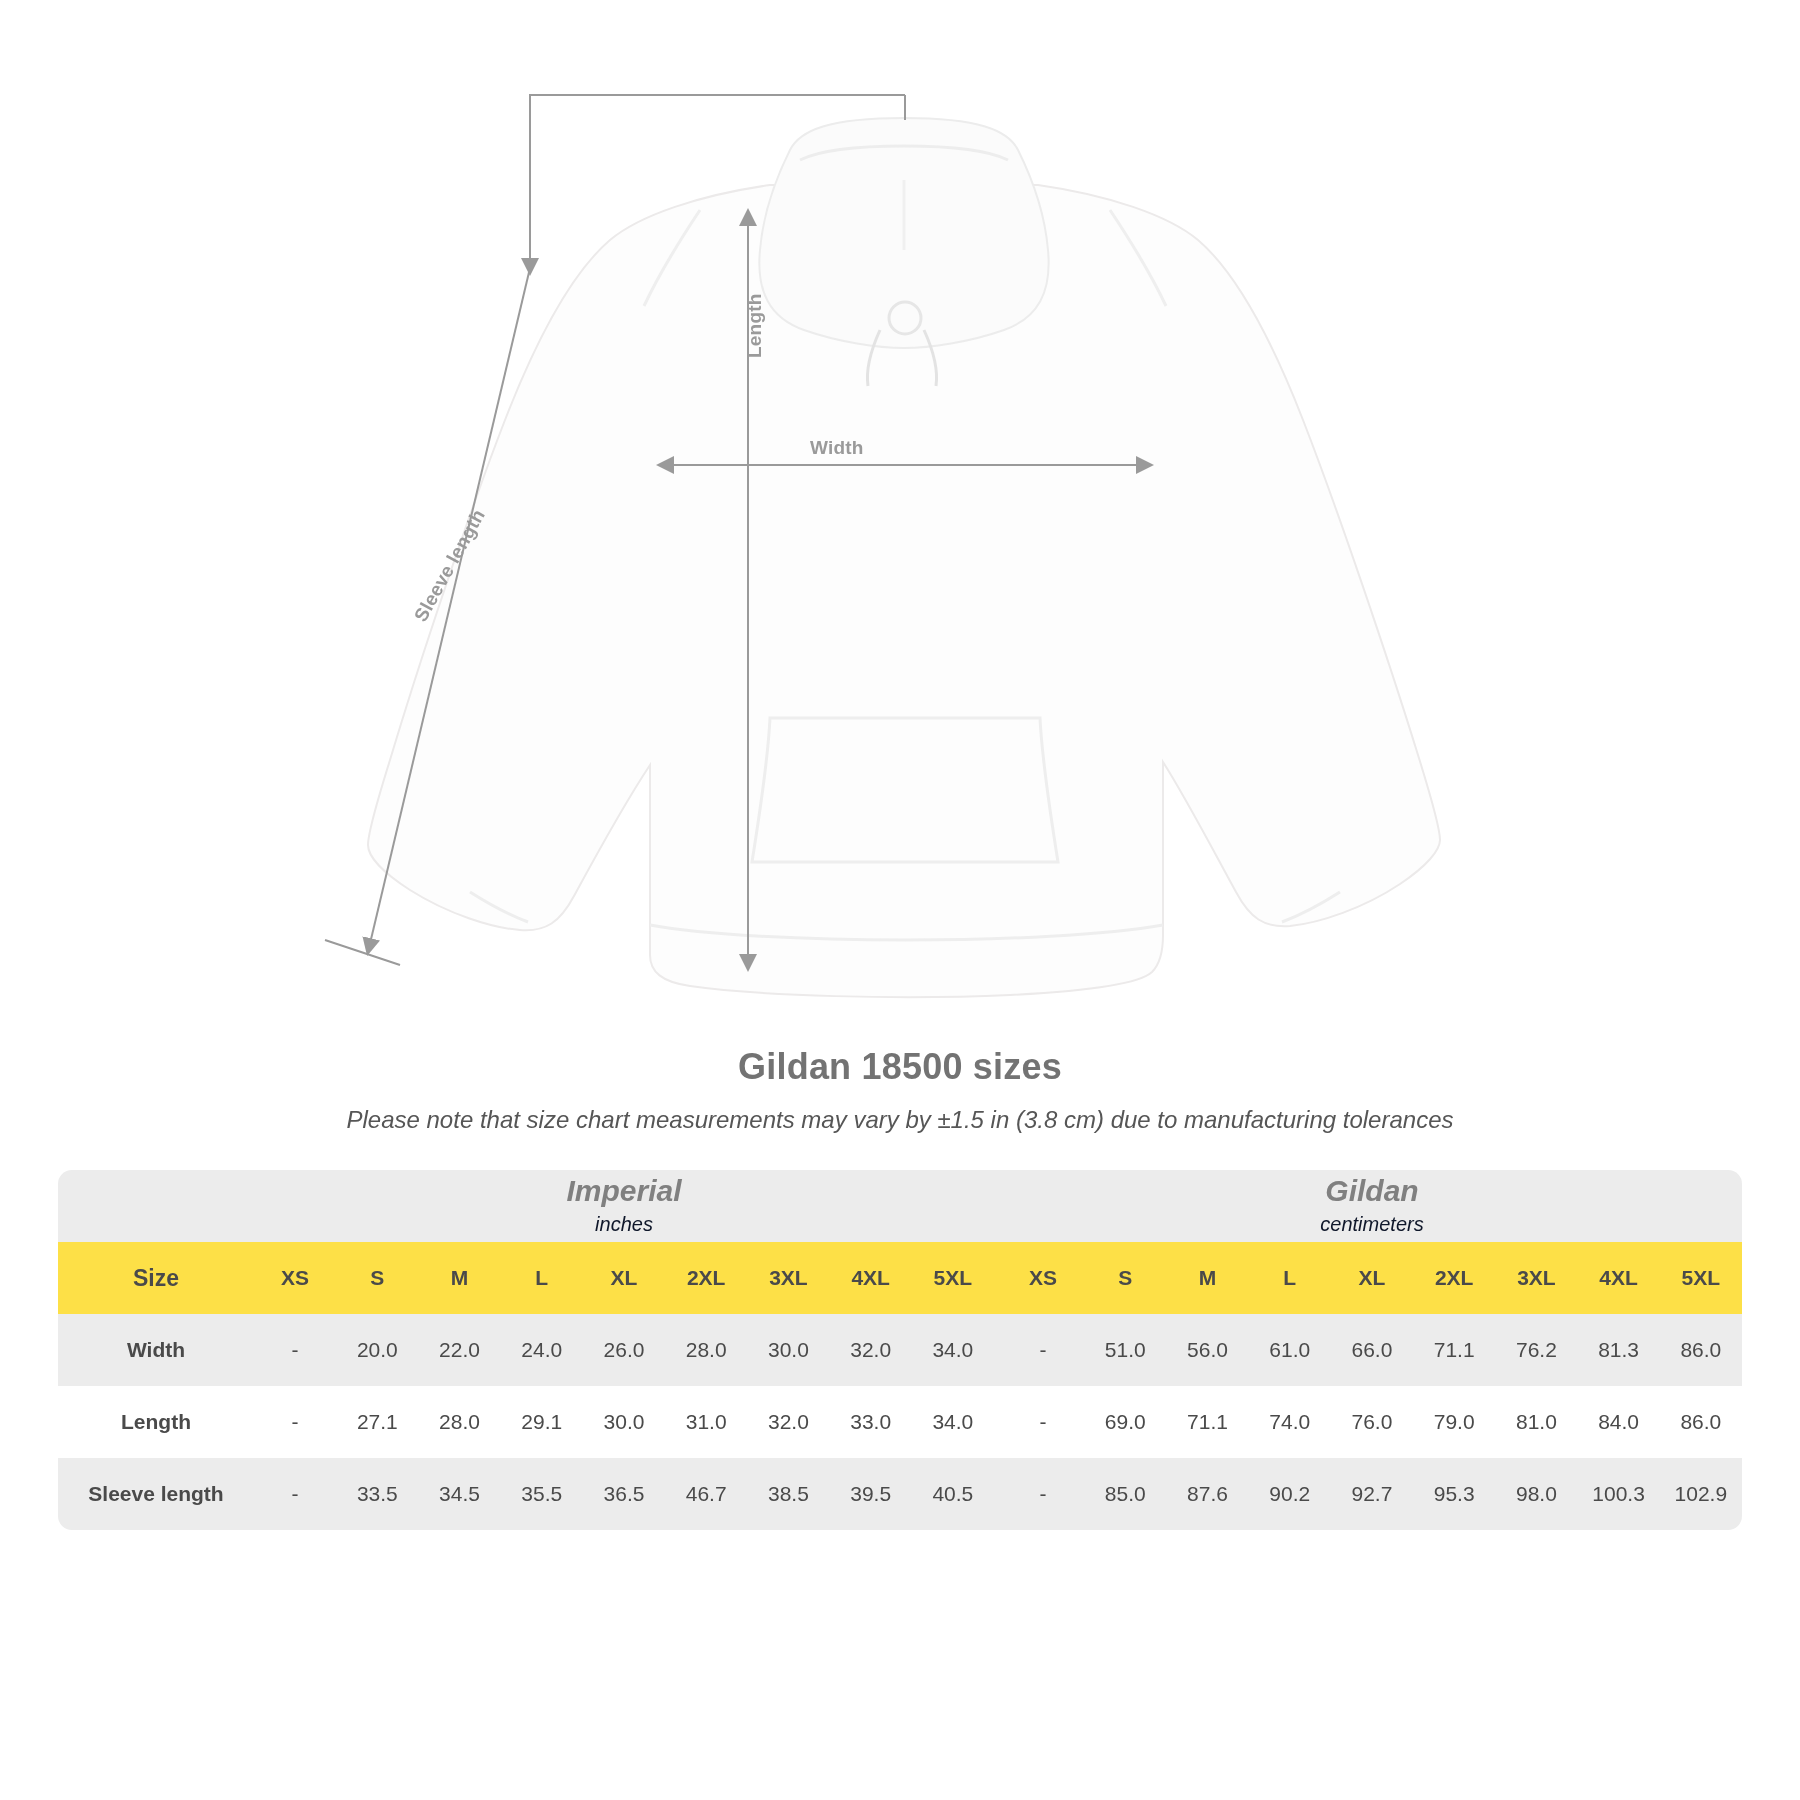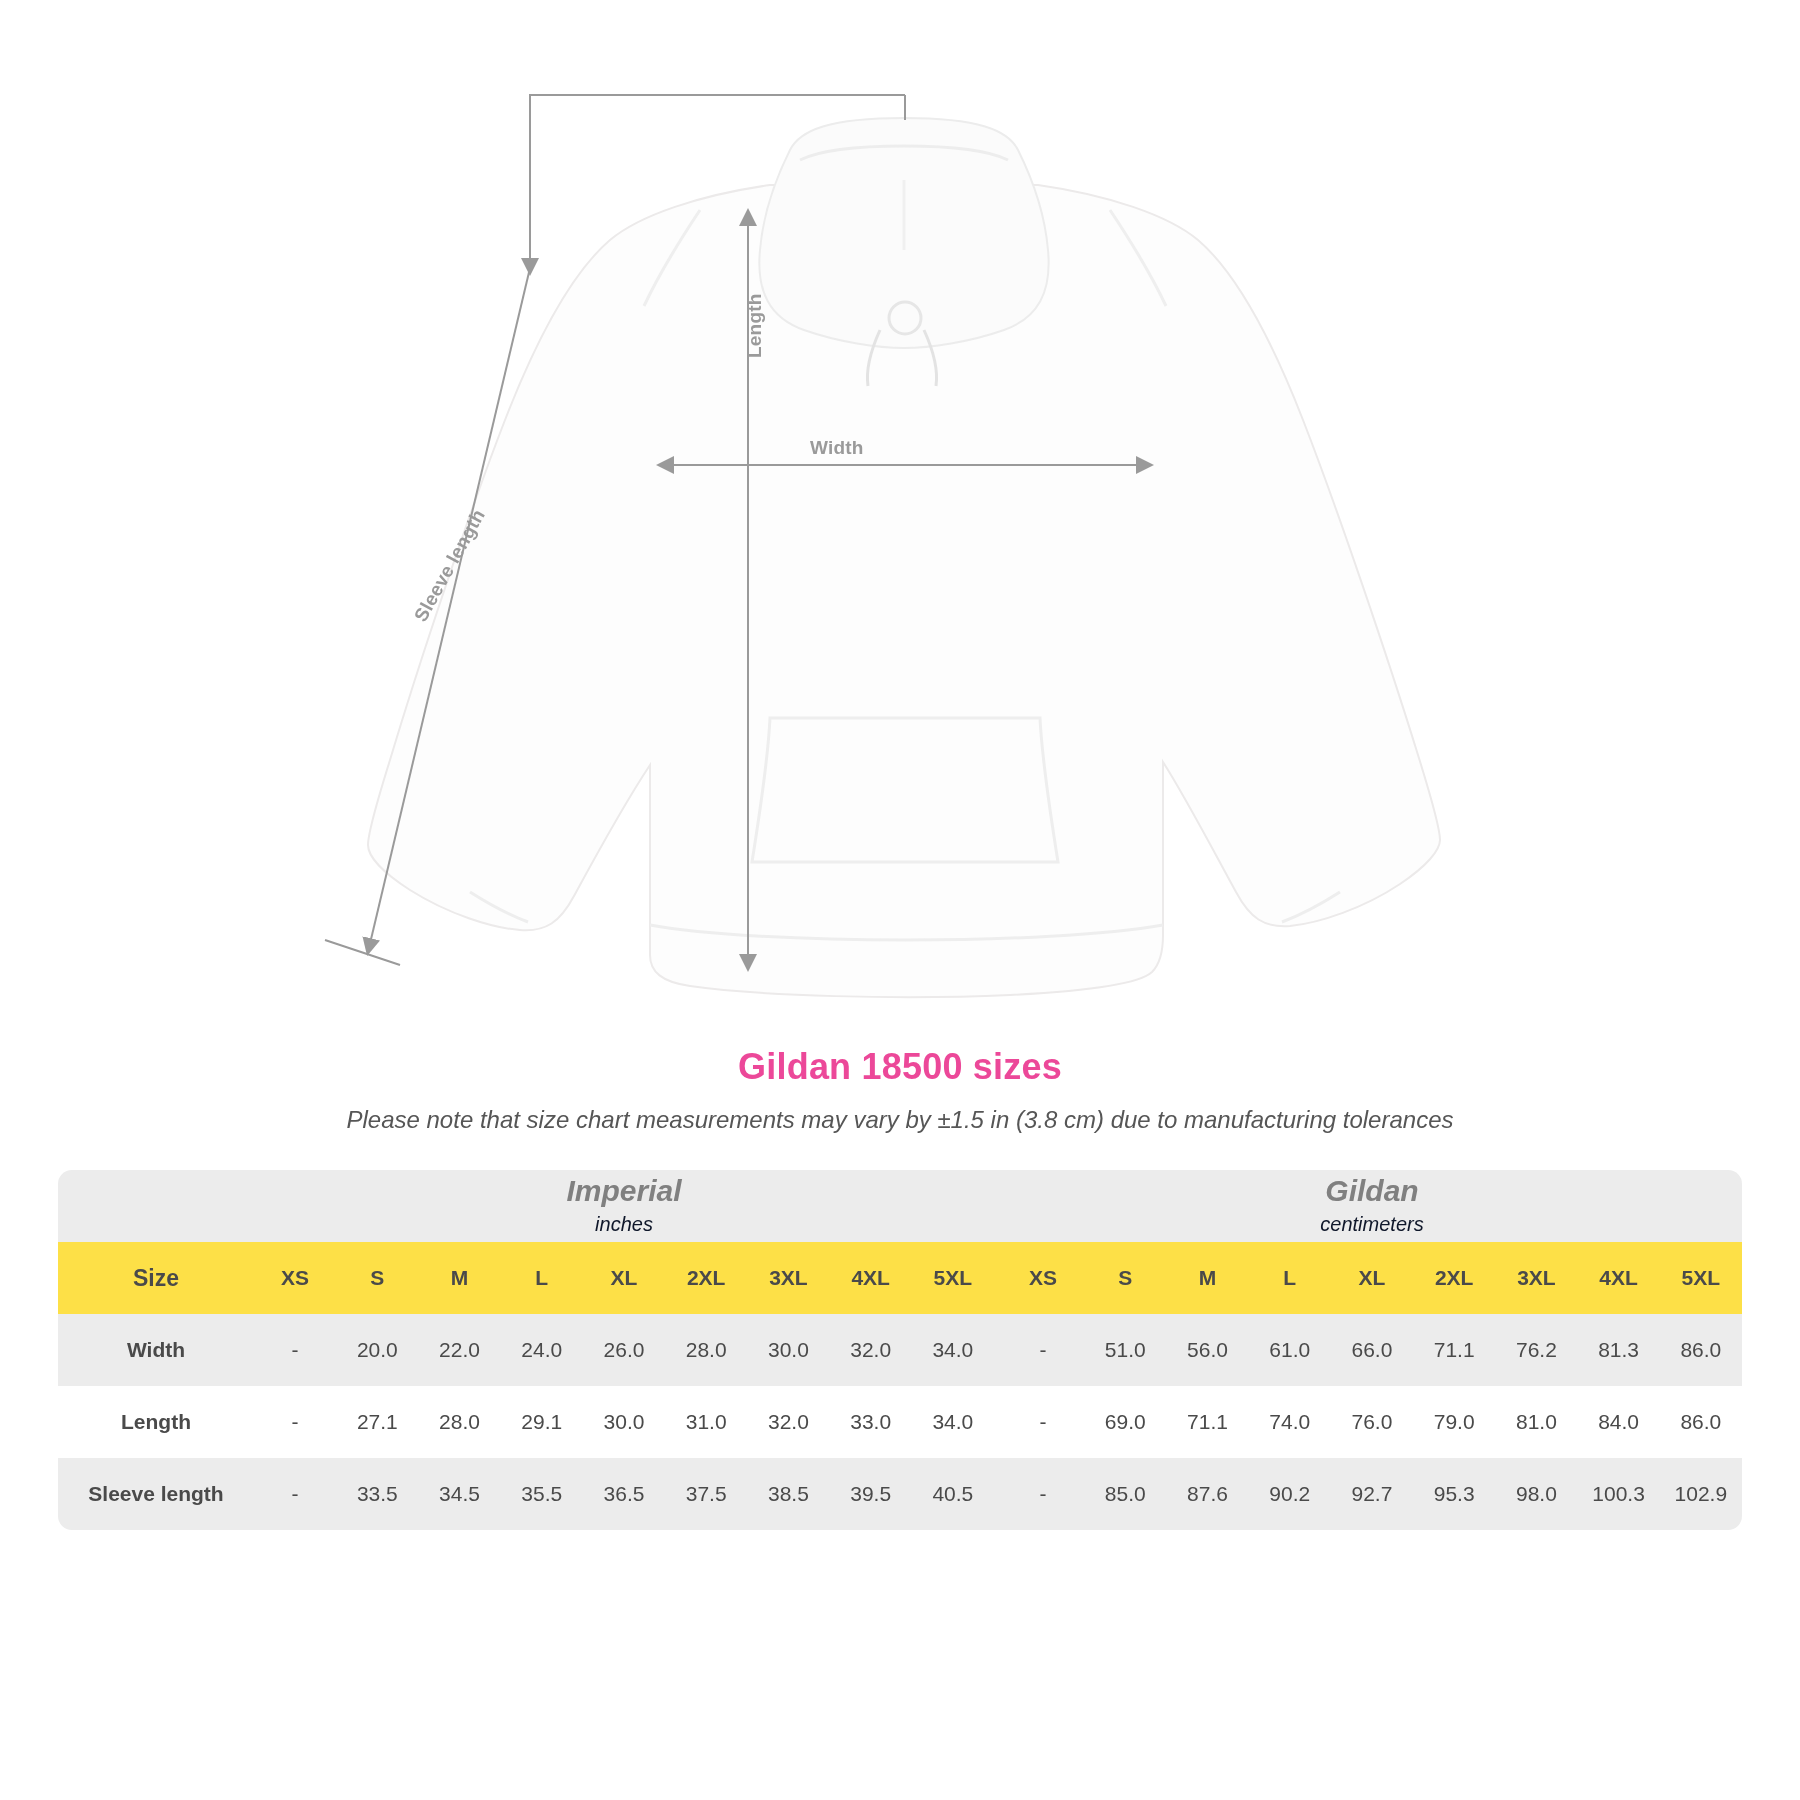--- a/index.html
+++ b/index.html
@@ -53,21 +53,21 @@
   }
 
   
   .title-block {
     text-align: center;
     margin-top: 6px;
   }
   .chart-title {
     font-size: 36px;
     font-weight: bold;
-    color: #ec4899;
+    color: #737373;
     margin: 0;
     letter-spacing: 0.2px;
   }
   .chart-note {
     font-size: 24px;
     font-style: italic;
     color: #565656;
     margin-top: 18px;
   }
 
@@ -317,21 +317,21 @@
           <td>86.0</td>
         </tr>
 
         <tr class="data-row shade">
           <td class="rowlabel">Sleeve length</td>
           <td>-</td>
           <td>33.5</td>
           <td>34.5</td>
           <td>35.5</td>
           <td>36.5</td>
-          <td>37.5</td>
+          <td>46.7</td>
           <td>38.5</td>
           <td>39.5</td>
           <td>40.5</td>
           <td></td>
           <td>-</td>
           <td>85.0</td>
           <td>87.6</td>
           <td>90.2</td>
           <td>92.7</td>
           <td>95.3</td>

